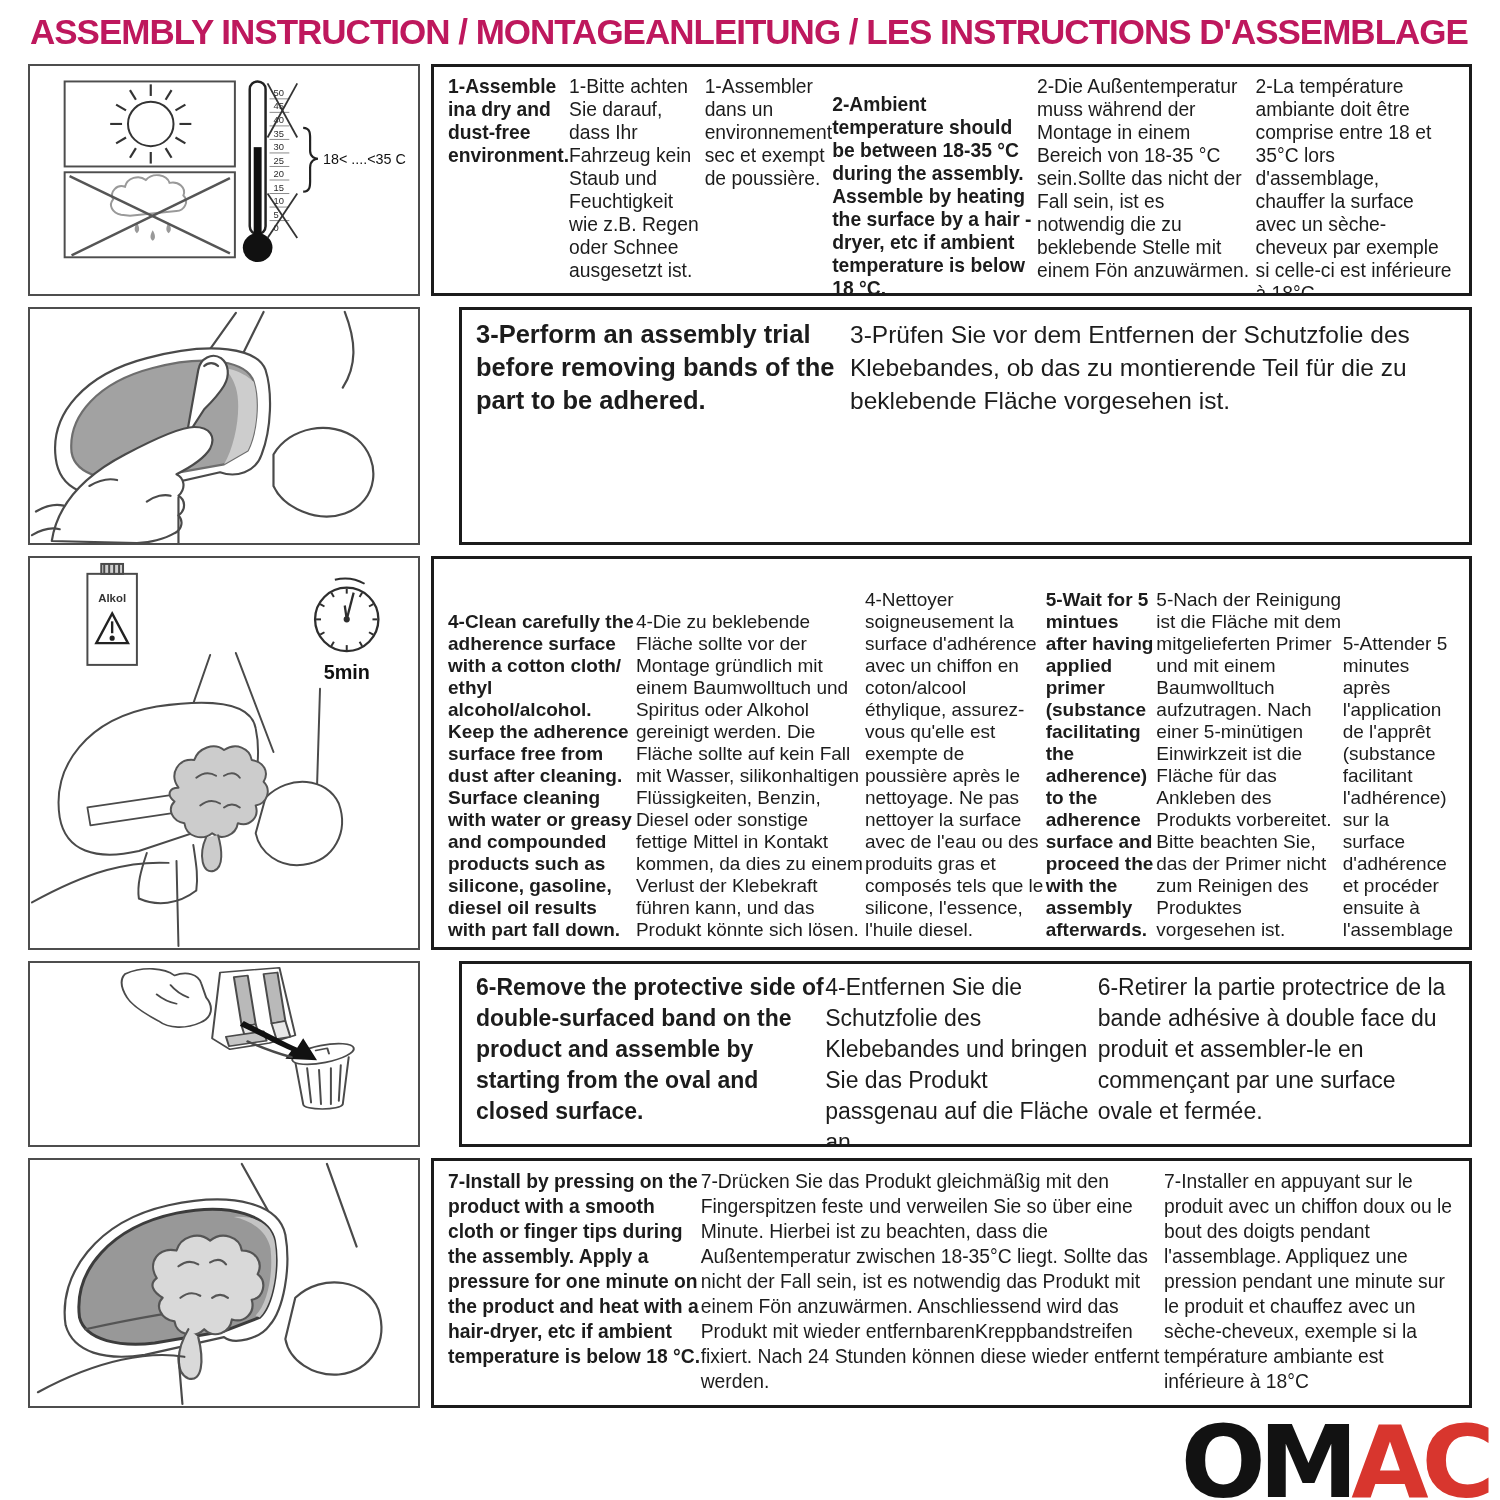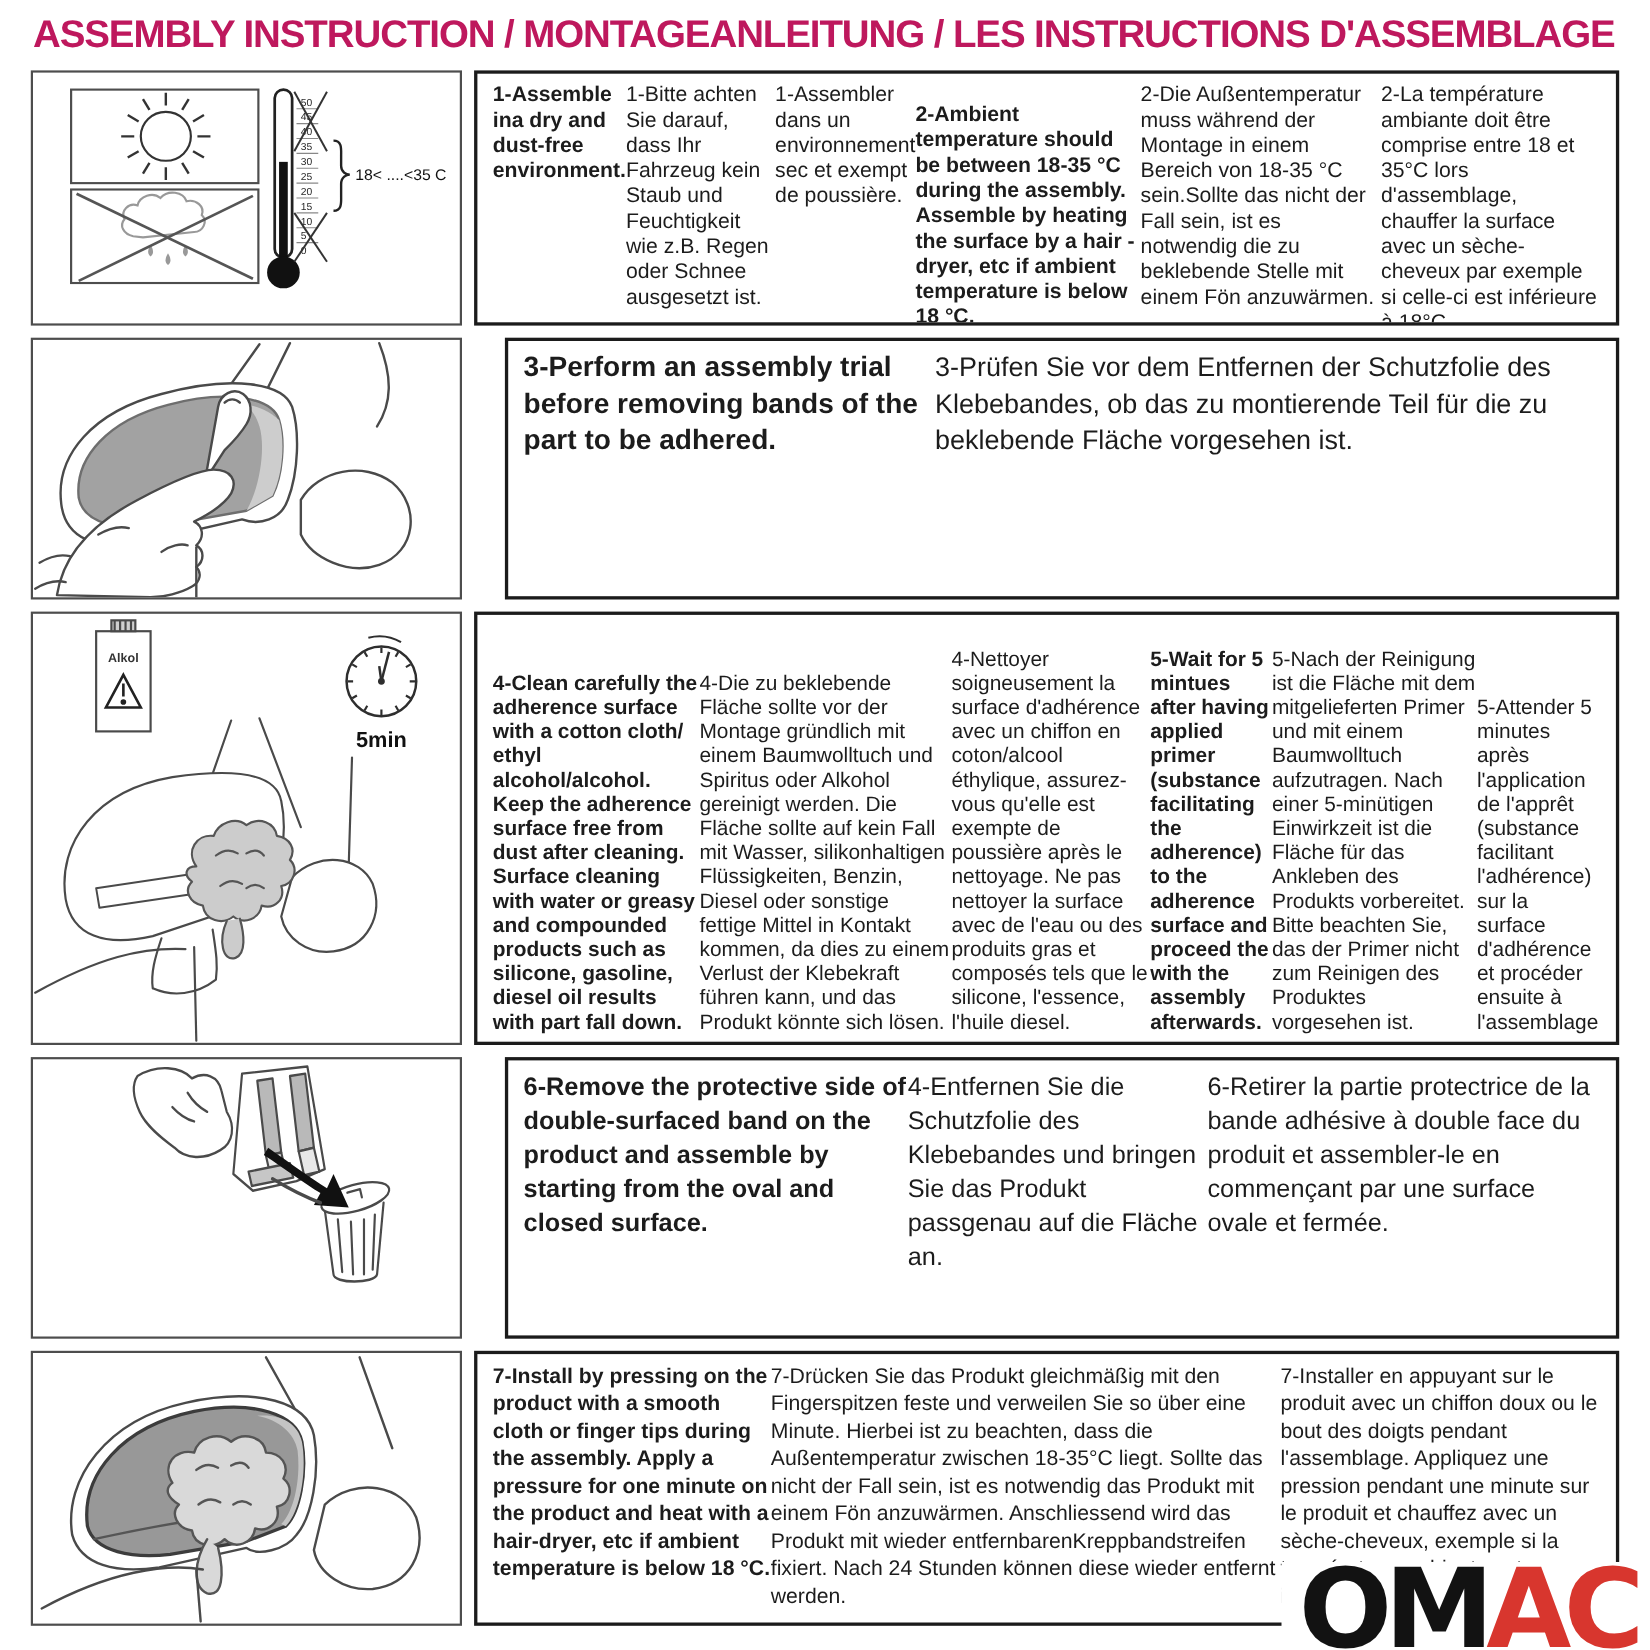--- a/index.html
+++ b/index.html
@@ -6,21 +6,21 @@
   html,body { background:#fff; }
   body { width:1500px; height:1500px; overflow:hidden;
          font-family:"Liberation Sans", sans-serif; color:#1c1c1c; }
   .page { position:relative; width:1500px; height:1500px; padding:0 28px; }
 
   h1.title { margin:12px 0 12px 2px; font-size:35px; font-weight:bold;
              letter-spacing:-1px; color:#be185d; white-space:nowrap; }
 
   .row { display:flex; gap:11px; margin-bottom:11px; align-items:stretch; }
   .row.h1 { height:232px; } .row.h2 { height:238px; } .row.h3 { height:394px; }
-  .row.h4 { height:256px; } .row.h5 { height:250px; }
+  .row.h4 { height:186px; } .row.h5 { height:250px; }
 
   .illu { flex:0 0 392px; width:392px; border:2px solid #4d4d4d;
           position:relative; background:#fff; }
   .illu svg { position:absolute; inset:0; width:100%; height:100%; }
   svg text { font-family:"Liberation Sans", sans-serif; }
 
   .txt { flex:1; border:3px solid #1b1b1b; background:#fff;
          padding:8px 16px 6px 14px; overflow:hidden;
          display:flex; }
   .txt.vcenter { justify-content:center;margin-left:28px; }

